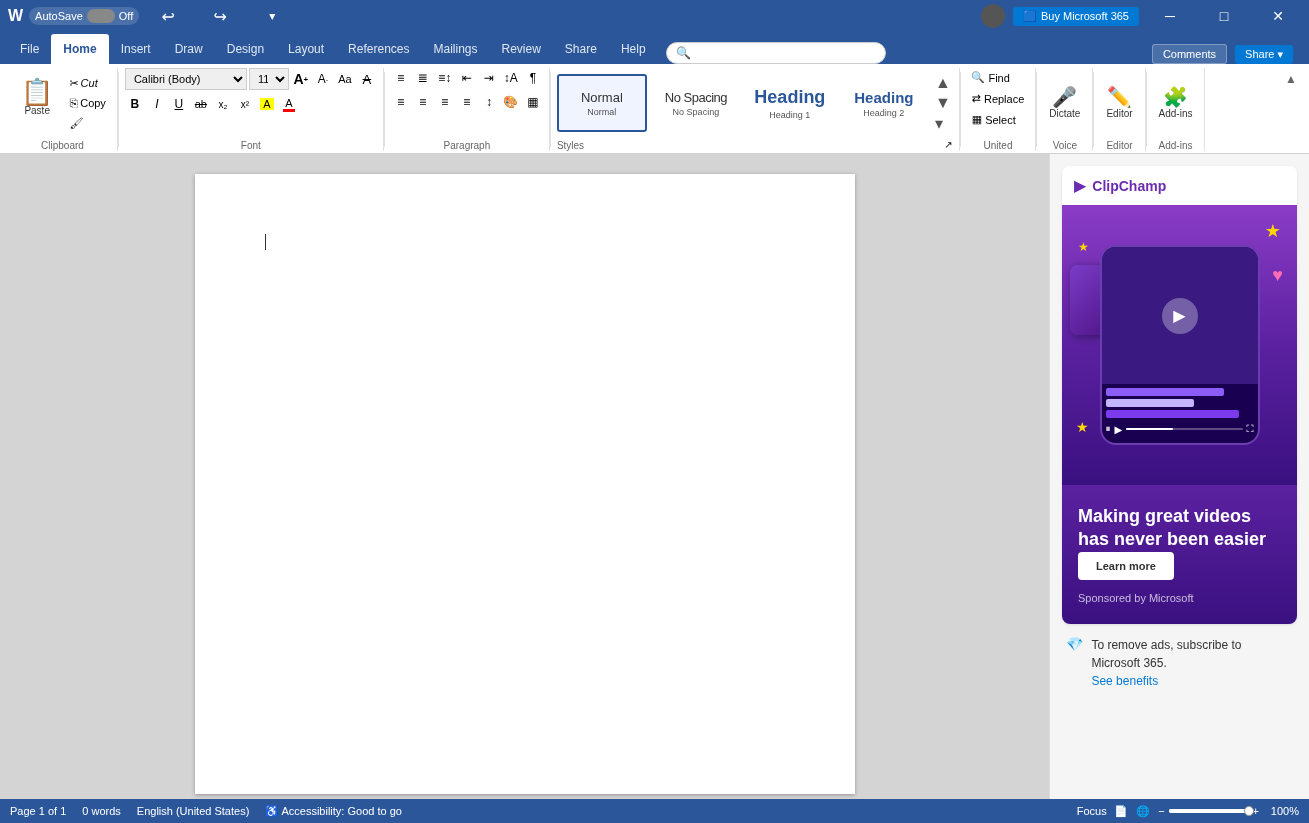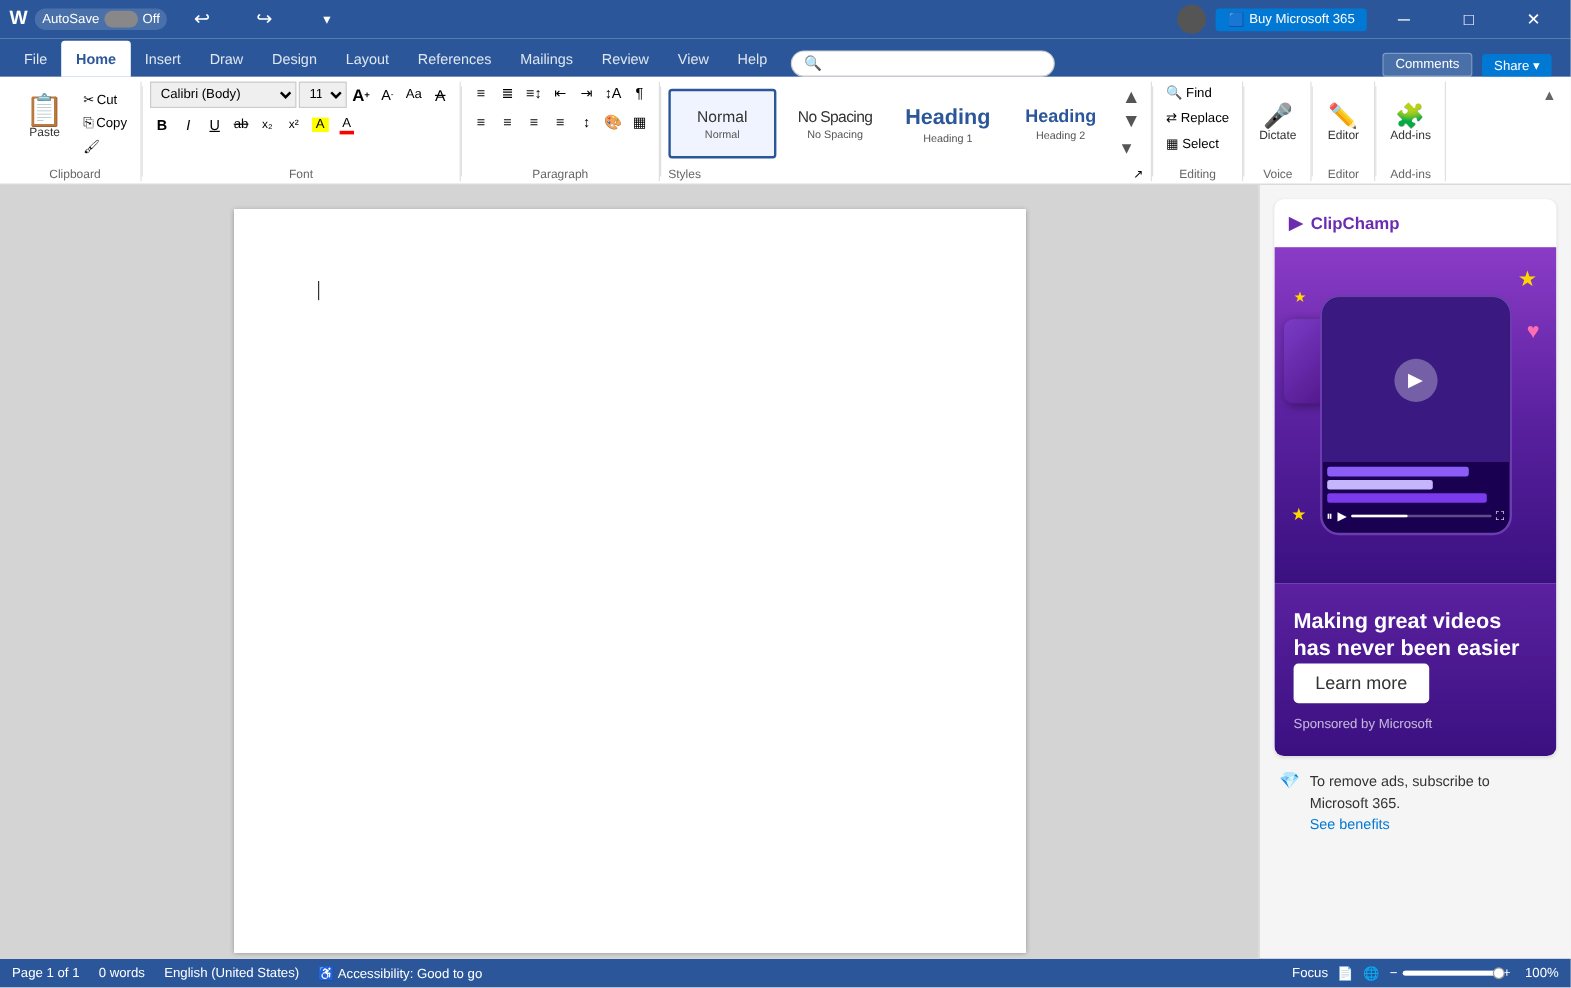--- a/index.html
+++ b/index.html
@@ -189,21 +189,21 @@
     .heart-decor { position: absolute; font-size: 14px; }
     .ad-bottom {
       background: linear-gradient(180deg, #5b21a0 0%, #3a1080 100%);
       padding: 20px 16px;
     }
     .ad-title {
       color: white; font-size: 18px; font-weight: bold; line-height: 1.3; margin-bottom: 0;
     }
     .learn-more-btn {
       background: white; color: #333; border: none; padding: 8px 18px;
-      border-radius: 4px; font-size: 15px; cursor: pointer; font-weight: 400;
+      border-radius: 4px; font-size: 11px; cursor: pointer; font-weight: 700;
     }
     .ad-sponsor { color: rgba(255,255,255,0.7); font-size: 11px; margin-top: 12px; }
 
     .remove-ads-section { padding: 12px 4px; display: flex; align-items: flex-start; gap: 8px; }
     .remove-ads-text { font-size: 12px; color: #333; line-height: 1.5; }
     .see-benefits { color: #0078d4; cursor: pointer; }
 
     
     .clipboard-group { display: flex; align-items: flex-start; gap: 4px; }
     .paste-btn {
@@ -250,21 +250,21 @@
 <div class="ribbon-tabs">
   <div class="ribbon-tab">File</div>
   <div class="ribbon-tab active">Home</div>
   <div class="ribbon-tab">Insert</div>
   <div class="ribbon-tab">Draw</div>
   <div class="ribbon-tab">Design</div>
   <div class="ribbon-tab">Layout</div>
   <div class="ribbon-tab">References</div>
   <div class="ribbon-tab">Mailings</div>
   <div class="ribbon-tab">Review</div>
-  <div class="ribbon-tab">View</div>
+  <div class="ribbon-tab">Share</div>
   <div class="ribbon-tab">Help</div>
   <div style="flex:1; display:flex; align-items:center; padding: 0 8px;">
     <div class="search-input-wrap">
       <span>🔍</span>
       <span style="font-size:11px; color:rgba(255,255,255,0.7);">Tell me what you want to do</span>
     </div>
   </div>
   <div style="display:flex;align-items:center;gap:8px;padding-right:8px;">
     <button style="background:rgba(255,255,255,0.15);color:white;border:1px solid rgba(255,255,255,0.3);padding:3px 10px;border-radius:3px;cursor:pointer;font-size:11px;">Comments</button>
     <button style="background:#0078d4;color:white;border:none;padding:3px 10px;border-radius:3px;cursor:pointer;font-size:11px;">Share ▾</button>
@@ -276,21 +276,21 @@
   <div class="ribbon-group">
     <div class="ribbon-group-content">
       <div class="clipboard-group">
         <div class="paste-btn">
           <span class="paste-icon">📋</span>
           <span class="paste-label">Paste</span>
         </div>
         <div class="clipboard-sub">
           <div class="ribbon-btn-small">
             <span>✂</span>
-            <span style="margin-left:2px;">Cut</span>
+            <span style="margin-left:2px;font-style:italic;">Cut</span>
           </div>
           <div class="ribbon-btn-small">
             <span>⎘</span>
             <span style="margin-left:2px;">Copy</span>
           </div>
           <div class="ribbon-btn-small">
             <span>🖌</span>
           </div>
         </div>
       </div>
@@ -402,21 +402,21 @@
       </div>
       <div class="ribbon-btn-small">
         <span>⇄</span>
         <span style="margin-left:3px;">Replace</span>
       </div>
       <div class="ribbon-btn-small">
         <span>▦</span>
         <span style="margin-left:3px;">Select</span>
       </div>
     </div>
-    <div class="ribbon-group-label">Editing</div>
+    <div class="ribbon-group-label">United</div>
   </div>
 
   <div class="separator"></div>
 
   <div class="ribbon-group">
     <div class="ribbon-group-content">
       <div class="ribbon-btn">
         <span class="btn-icon">🎤</span>
         <span class="btn-label">Dictate</span>
       </div>

